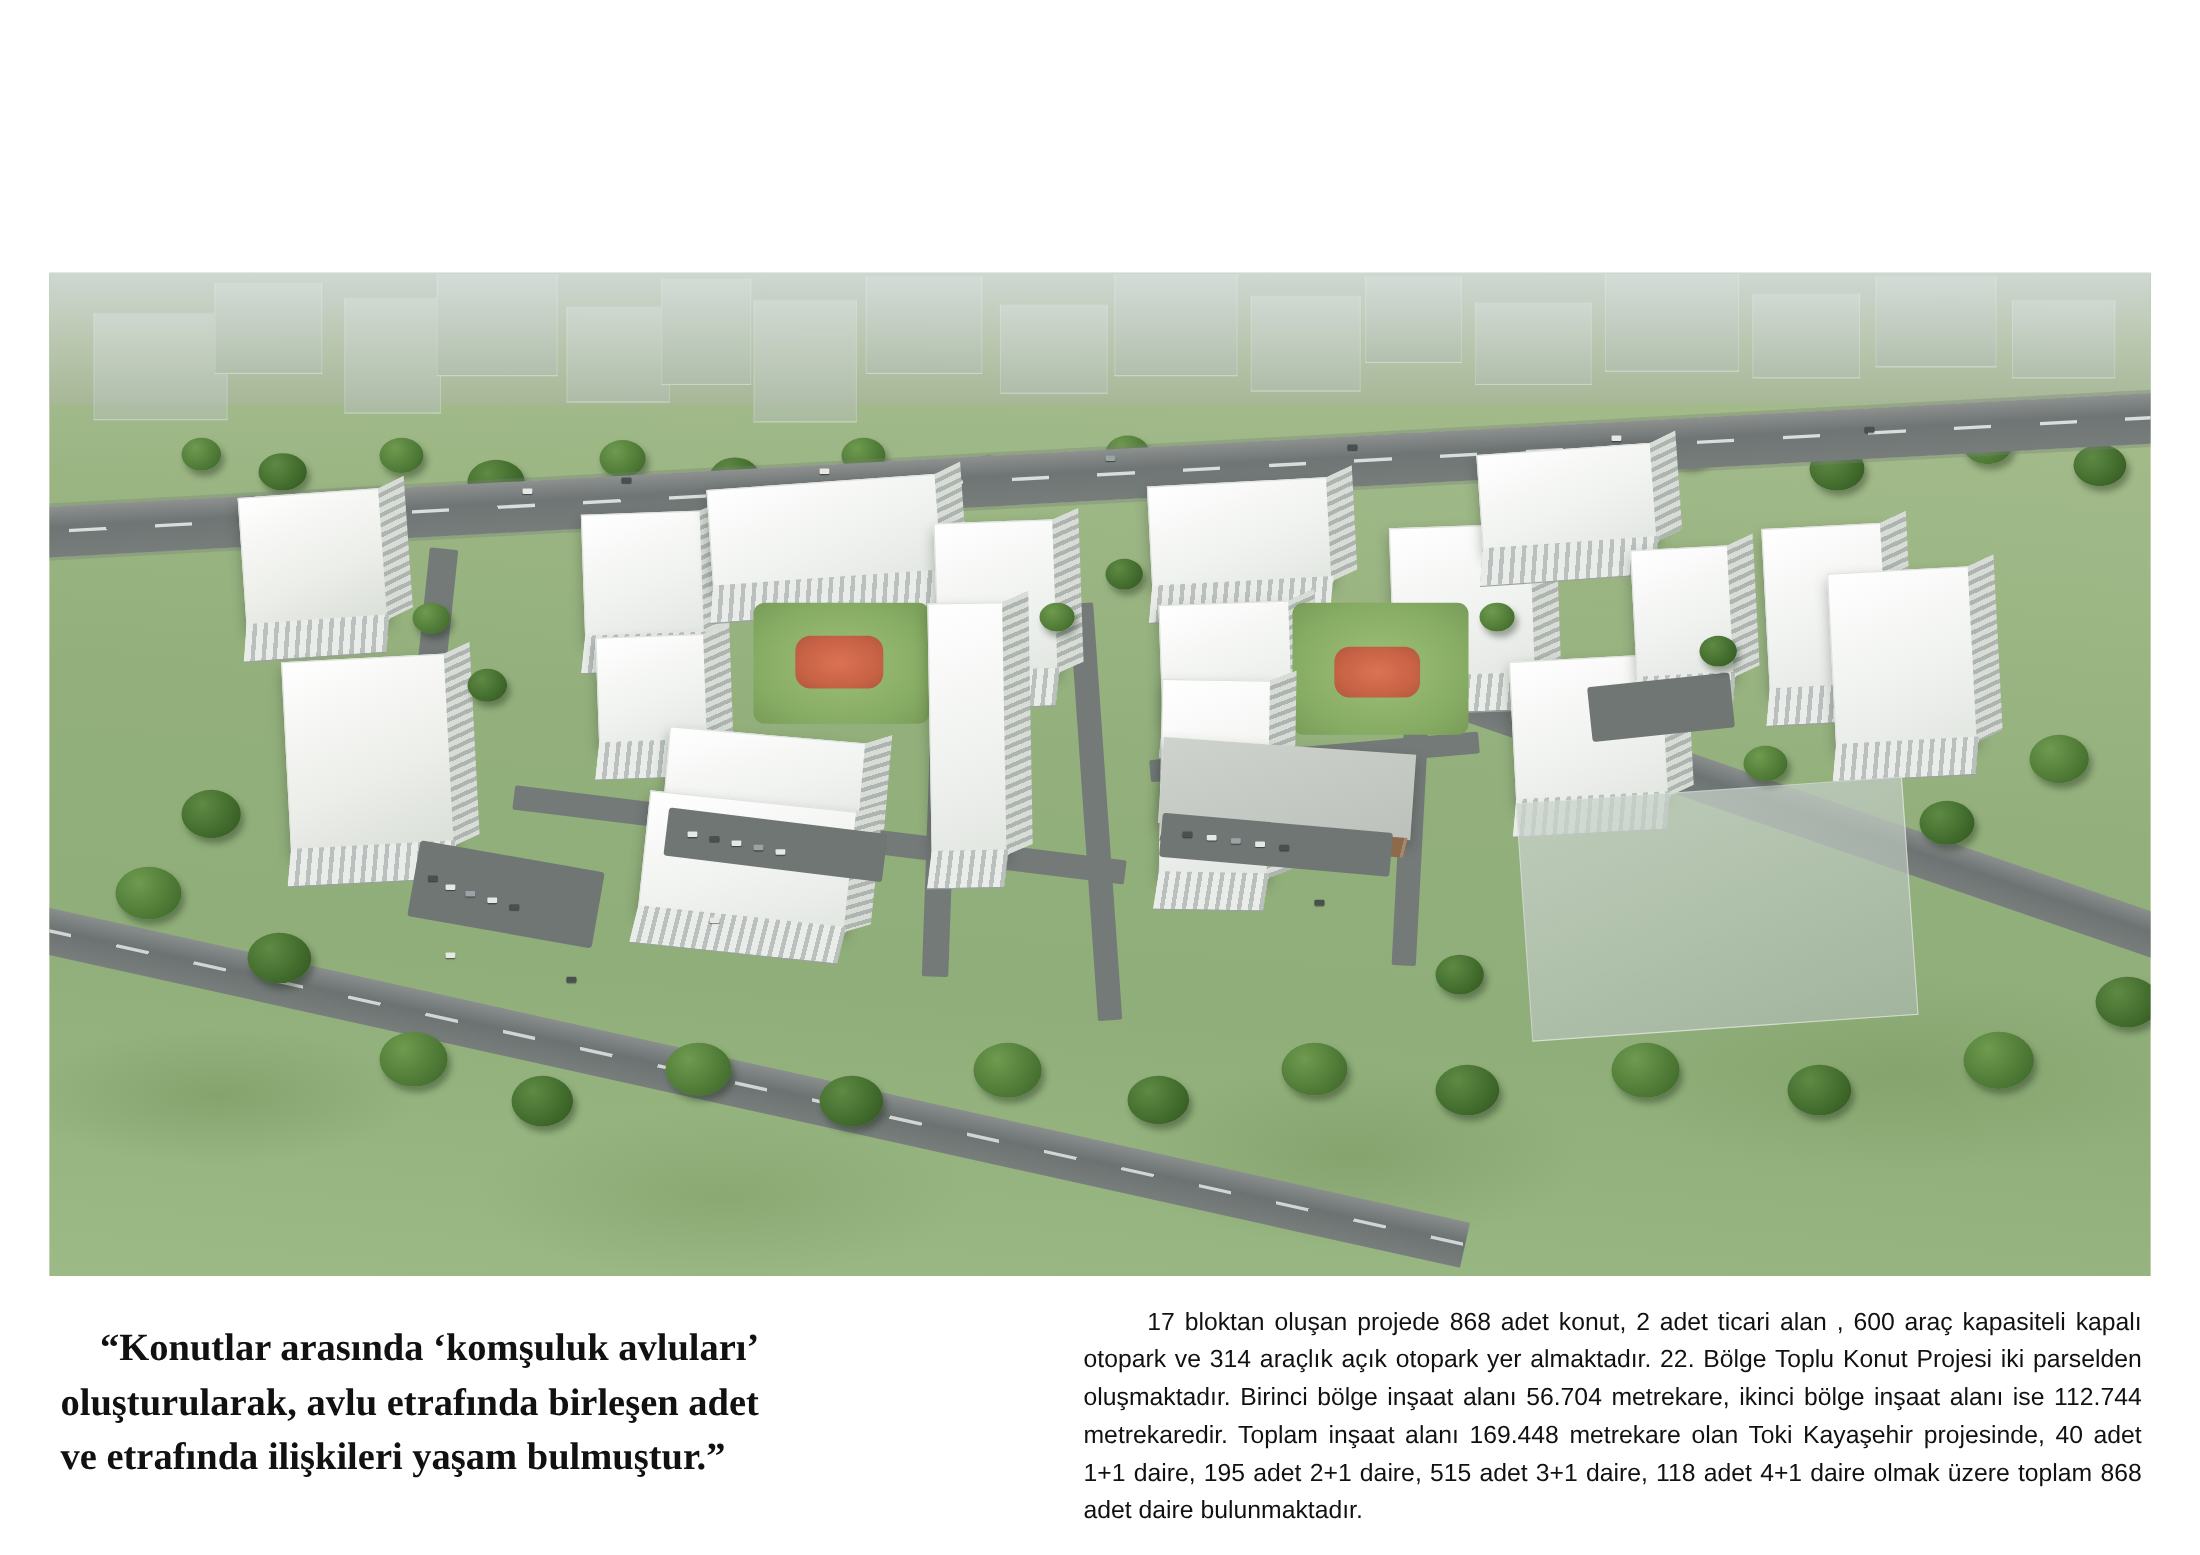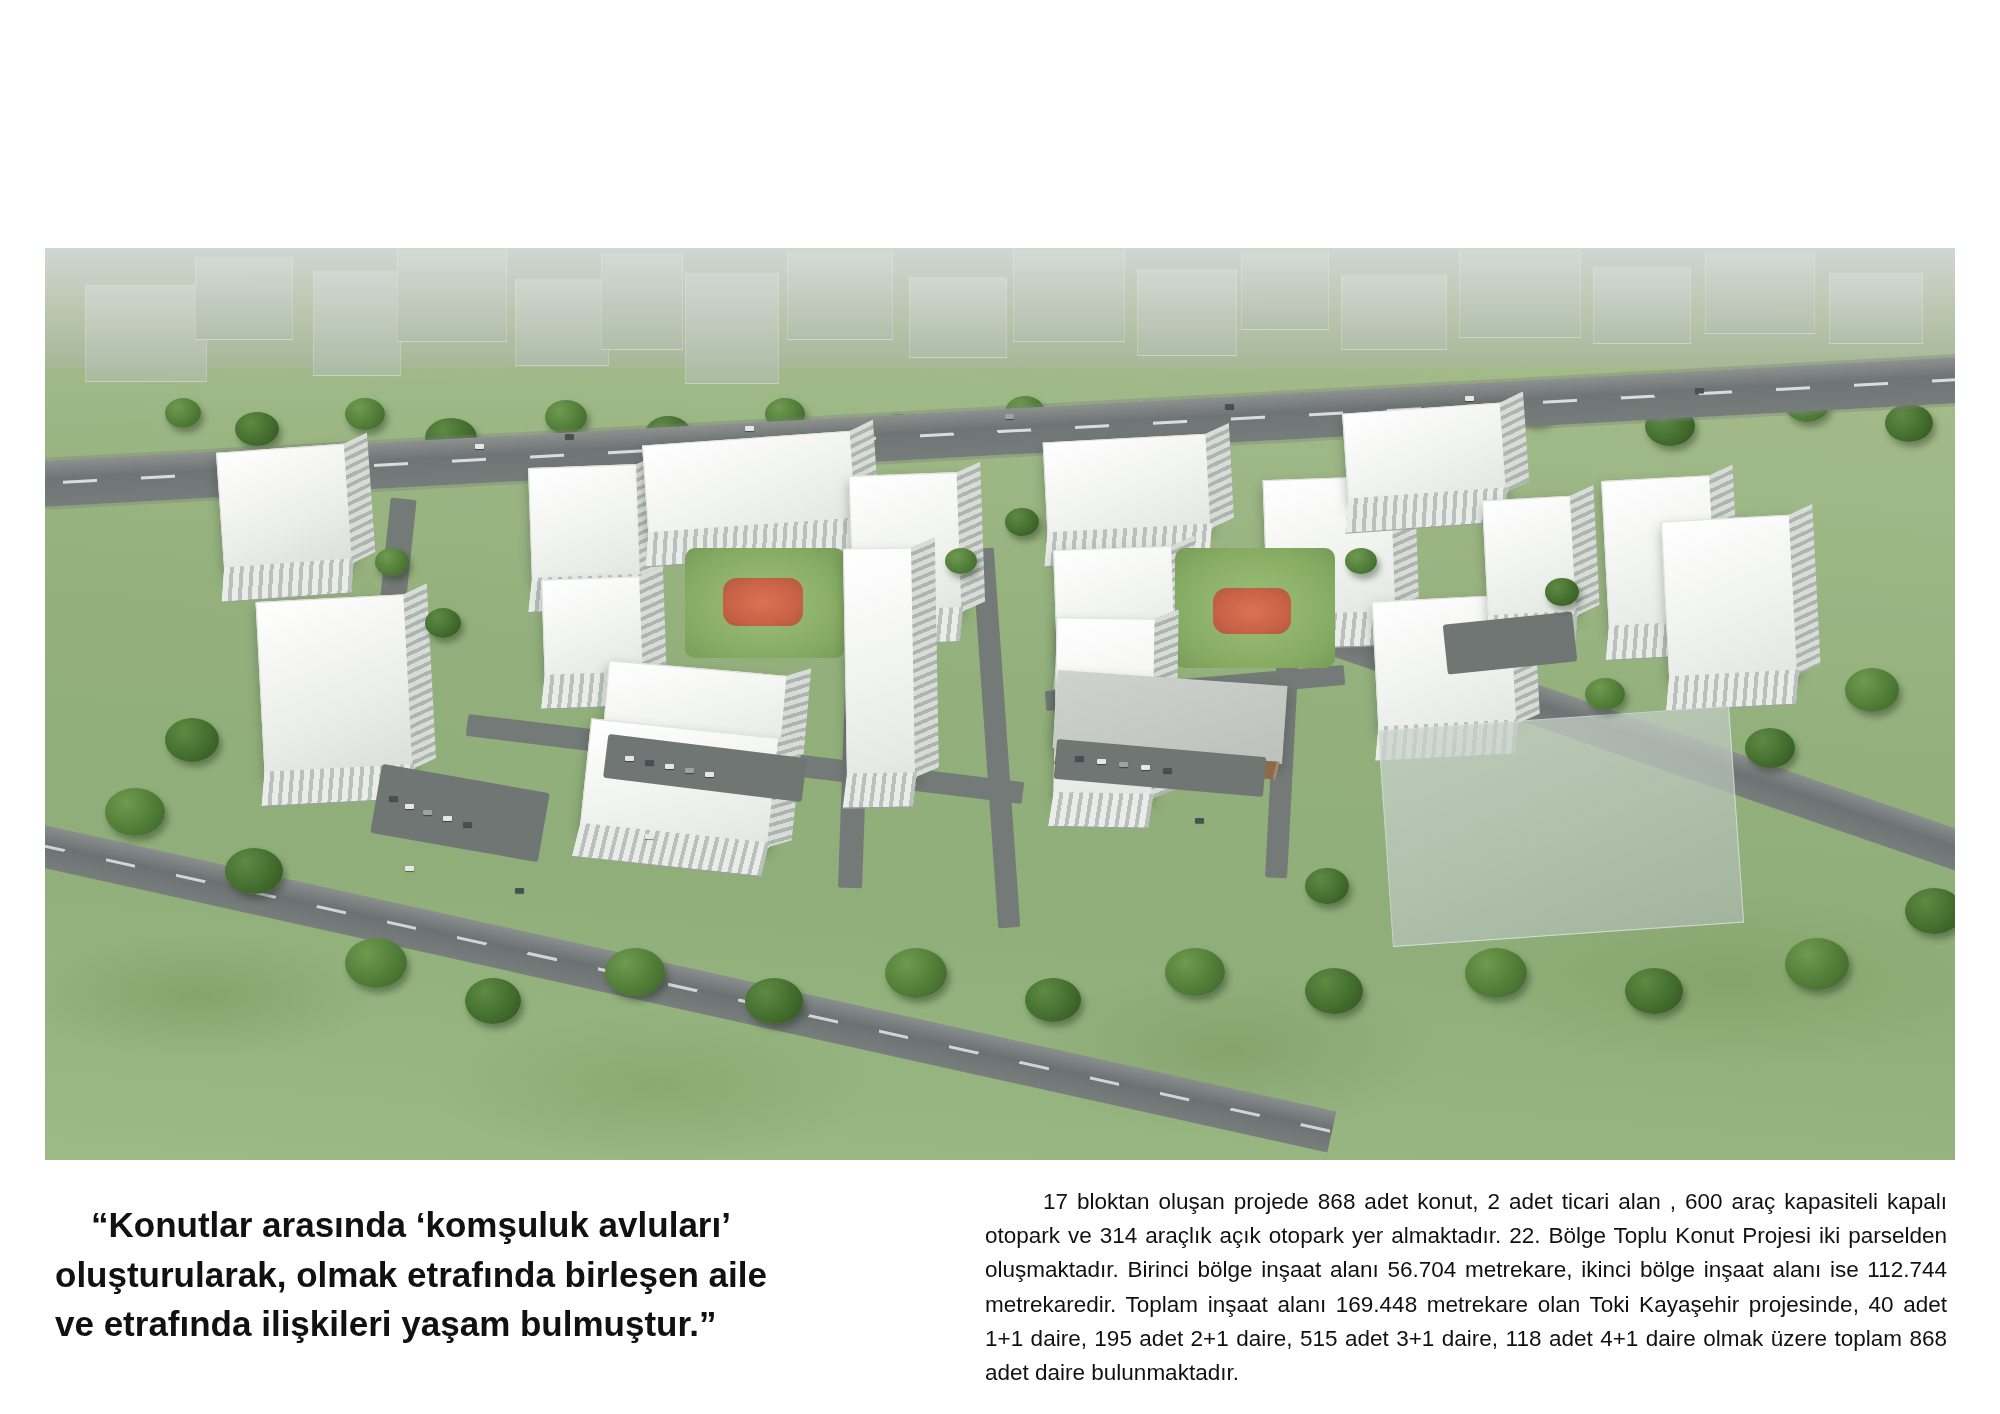--- a/index.html
+++ b/index.html
@@ -211,21 +211,21 @@
     background: linear-gradient(160deg, rgba(203,213,205,0.75), rgba(170,184,172,0.72));
     border: 1px solid rgba(255,255,255,0.4);
   }
 
   
   .caption-left {
     position: absolute;
     left: 55px;
     top: 1200px;
     width: 810px;
-    font-family: Liberation Sans, sans-serif;
+    font-family: Liberation Serif, serif;
     font-size: 35px;
     font-weight: bold;
     line-height: 1.42;
     color: #111111;
   }
   .caption-left .l1 { text-indent: 36px; }
 
   .caption-right {
     position: absolute;
     left: 985px;
@@ -467,21 +467,21 @@
       <div class="tree" style="left:1300px; top:300px; width:32px; height:26px;"></div>
       <div class="tree dk" style="left:1500px; top:330px; width:34px; height:28px;"></div>
       <div class="tree" style="left:1540px; top:430px; width:40px; height:32px;"></div>
       <div class="tree dk" style="left:1260px; top:620px; width:44px; height:36px;"></div>
 
     </div>
   </div>
 
   <div class="caption-left">
     <div class="l1">“Konutlar arasında ‘komşuluk avluları’</div>
-    <div>oluşturularak, olmak etrafında birleşen aile</div>
+    <div>oluşturularak, avlu etrafında birleşen adet</div>
     <div>ve etrafında ilişkileri yaşam bulmuştur.”</div>
   </div>
 
   <div class="caption-right">
     <p class="indent">17 bloktan oluşan projede 868 adet konut, 2 adet  ticari alan , 600 araç kapasiteli kapalı otopark ve 314 araçlık açık otopark yer almaktadır. 22. Bölge Toplu Konut Projesi iki parselden oluşmaktadır. Birinci bölge inşaat alanı 56.704  metrekare, ikinci bölge inşaat alanı ise 112.744 metrekaredir. Toplam inşaat alanı 169.448 metrekare olan Toki Kayaşehir projesinde, 40 adet 1+1 daire, 195 adet 2+1 daire, 515 adet 3+1 daire, 118 adet 4+1 daire olmak üzere toplam 868 adet daire bulunmaktadır.</p>
   </div>
 
 </div>
 
 </body></html>

